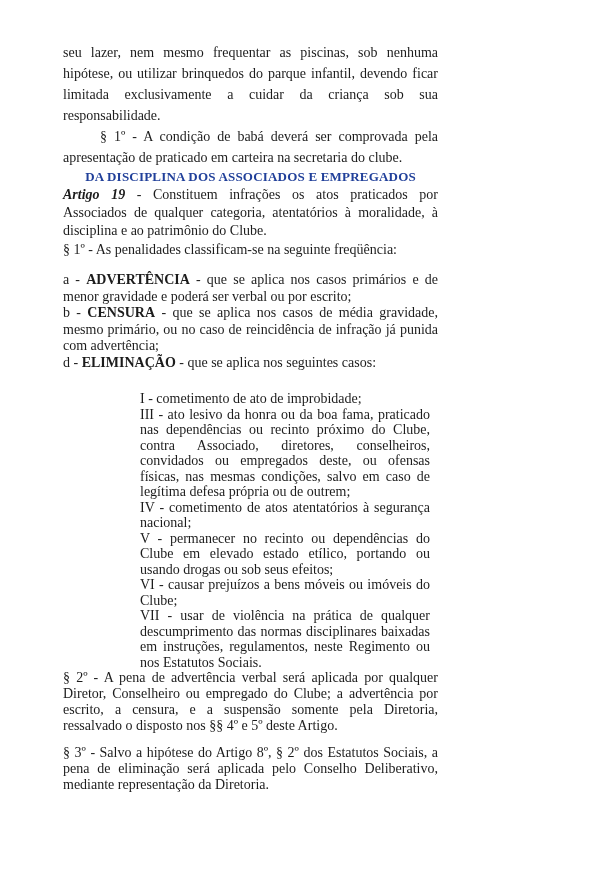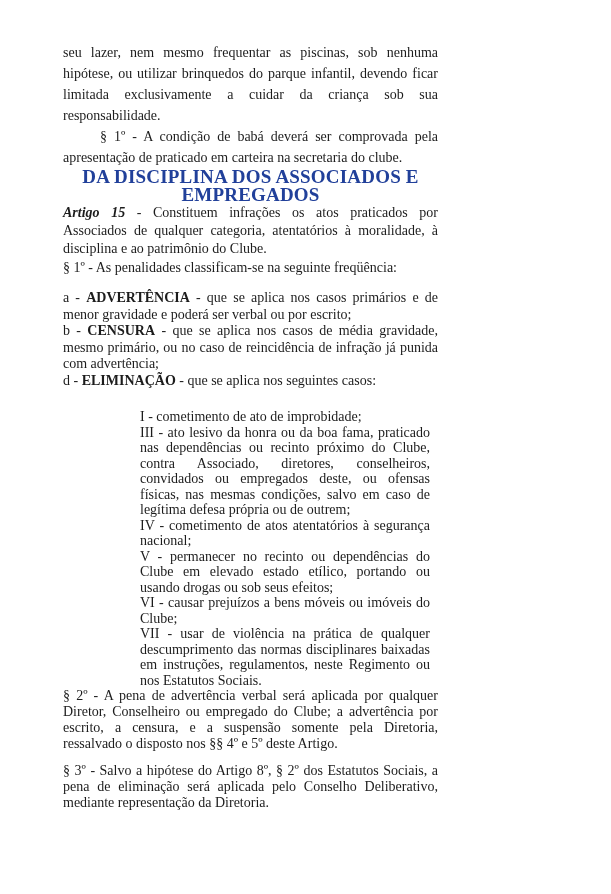--- a/index.html
+++ b/index.html
@@ -15,21 +15,21 @@
     font-size: 14px;
     color: #1c1c1c;
   }
   .page p, .page h2 { margin: 0; padding: 0; }
   .justify { text-align: justify; }
   .lh21 { line-height: 21px; }
   .top-par { margin-top: 12px; text-indent: 37px; }
   .heading {
     margin-top: 28px;
     text-align: center;
-    font-size: 19px;
+    font-size: 13px;
     font-weight: bold;
     letter-spacing: 0.2px;
     line-height: 18px;
   }
   .artigo { margin-top: 24px; line-height: 18px; }
   .artigo-label { font-style: italic; font-weight: bold; }
   .par-pen { margin-top: 12px; margin-left: 37px; line-height: 19px; }
   .letter-item {
     margin: 11px 0 0 77px;
     line-height: 16.5px;
@@ -51,21 +51,21 @@
 
 <div class="page">
 
   <p class="justify lh21">seu lazer, nem mesmo frequentar as piscinas, sob nenhuma hipótese, ou utilizar brinquedos do parque infantil, devendo ficar limitada exclusivamente a cuidar da criança sob sua responsabilidade.</p>
 
   <p class="justify lh21 top-par">§ 1º - A condição de babá deverá ser comprovada pela apresentação de praticado em carteira na secretaria do clube.</p>
 
 
   <h2 class="heading" style="color: rgb(33, 64, 154);">DA DISCIPLINA DOS ASSOCIADOS E EMPREGADOS</h2>
 
-  <p class="justify artigo"><b class="artigo-label">Artigo 15</b><span> - Constituem infrações os atos praticados por Associados de qualquer categoria, atentatórios à moralidade, à disciplina e ao patrimônio do Clube.</span></p>
+  <p class="justify artigo"><b class="artigo-label">Artigo 19</b><span> - Constituem infrações os atos praticados por Associados de qualquer categoria, atentatórios à moralidade, à disciplina e ao patrimônio do Clube.</span></p>
 
   <p class="par-pen">§ 1º - As penalidades classificam-se na seguinte freqüência:</p>
 
   <p class="letter-item first"><span>a - </span><b class="term">ADVERTÊNCIA</b><span> - que se aplica nos casos primários e de menor gravidade e poderá ser verbal ou por escrito;</span></p>
 
   <p class="letter-item"><span>b - </span><b class="term">CENSURA</b><span> - que se aplica nos casos de média gravidade, mesmo primário, ou no caso de reincidência de infração já punida com advertência;</span></p>
 
 
   <p class="letter-item"><span>d - </span><b class="term">ELIMINAÇÃO</b><span> - que se aplica nos seguintes casos:</span></p>
 

